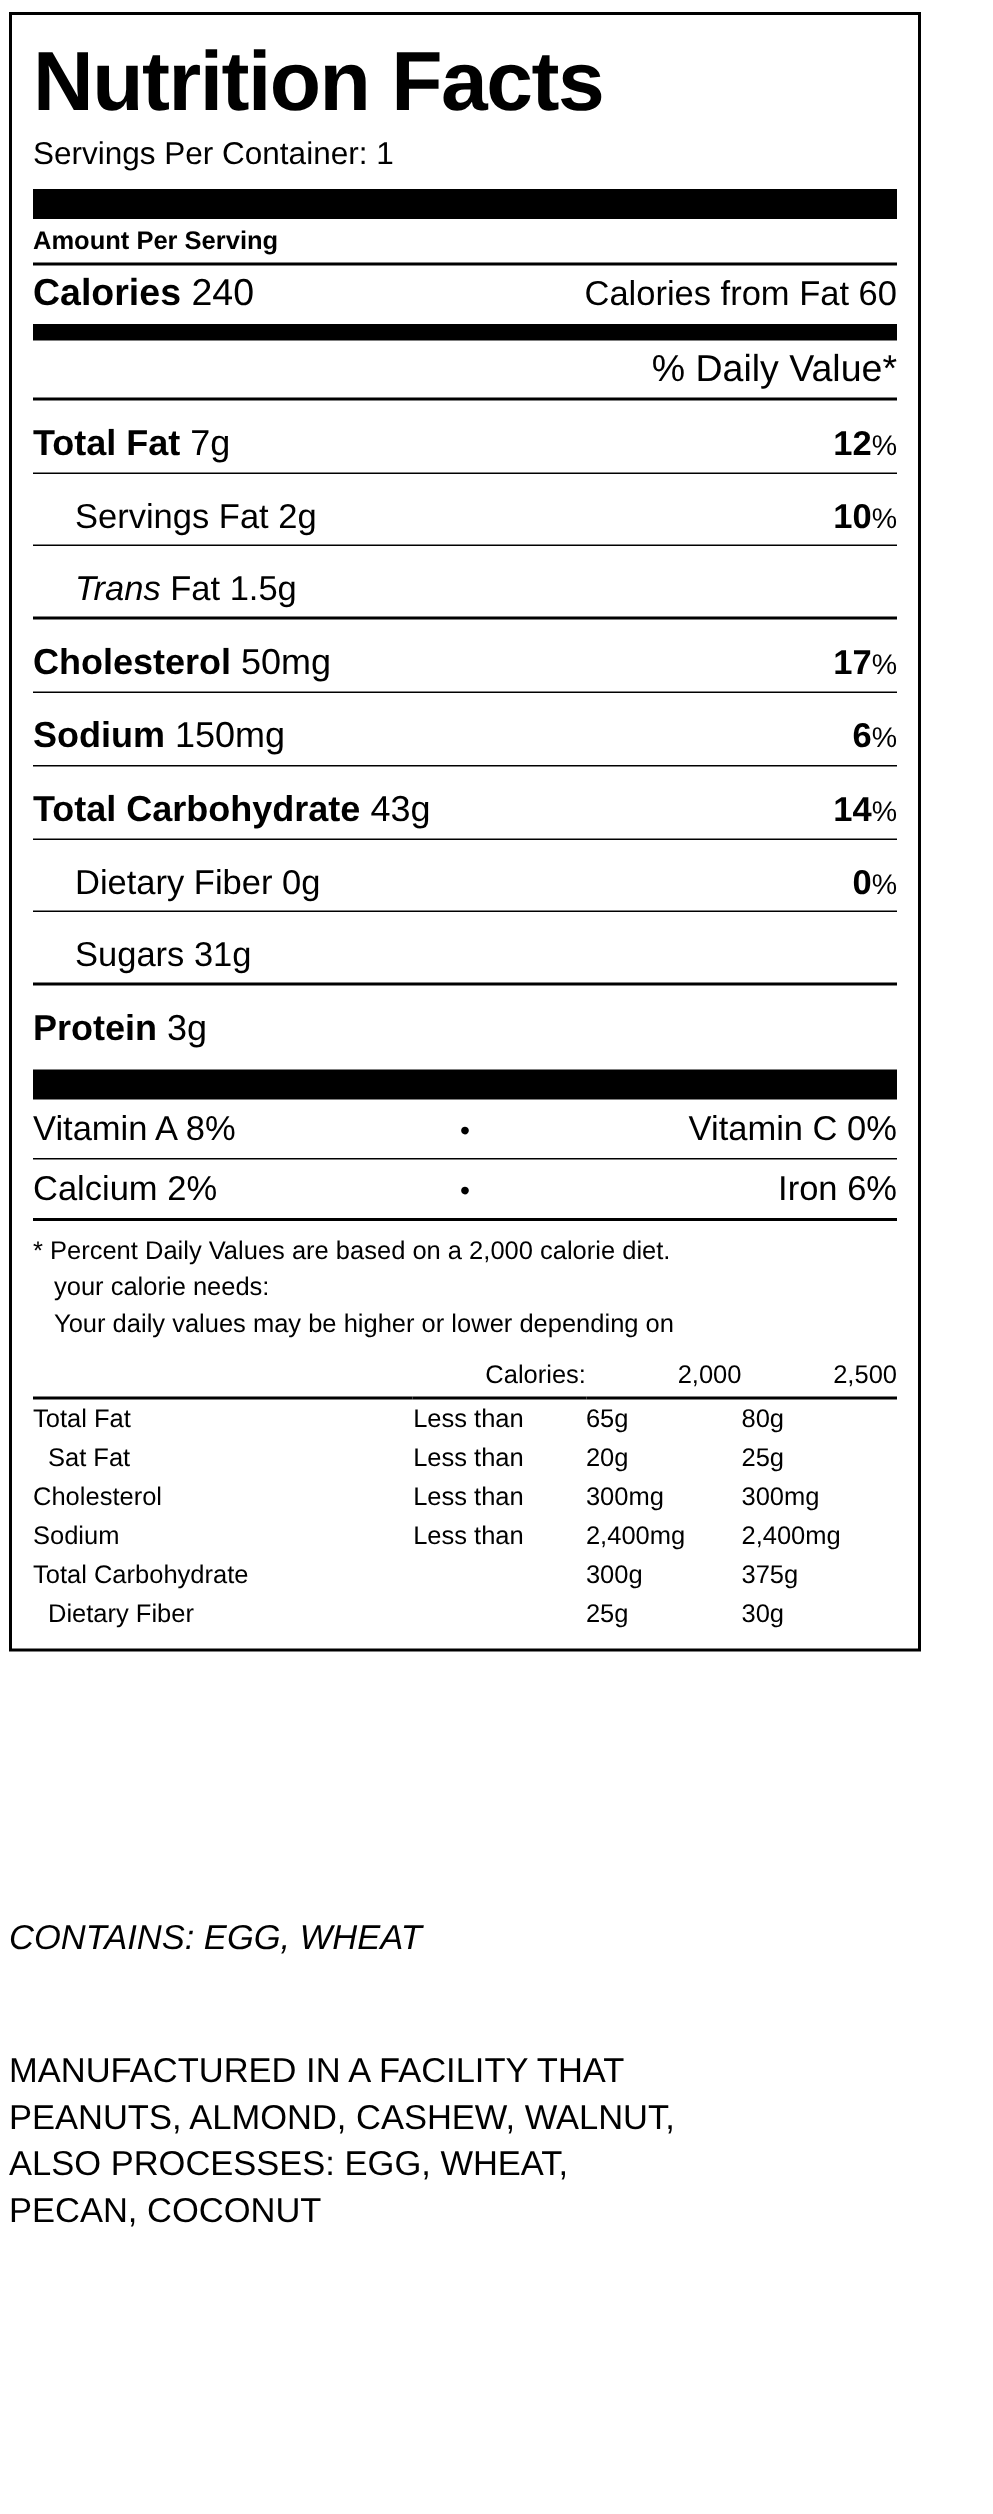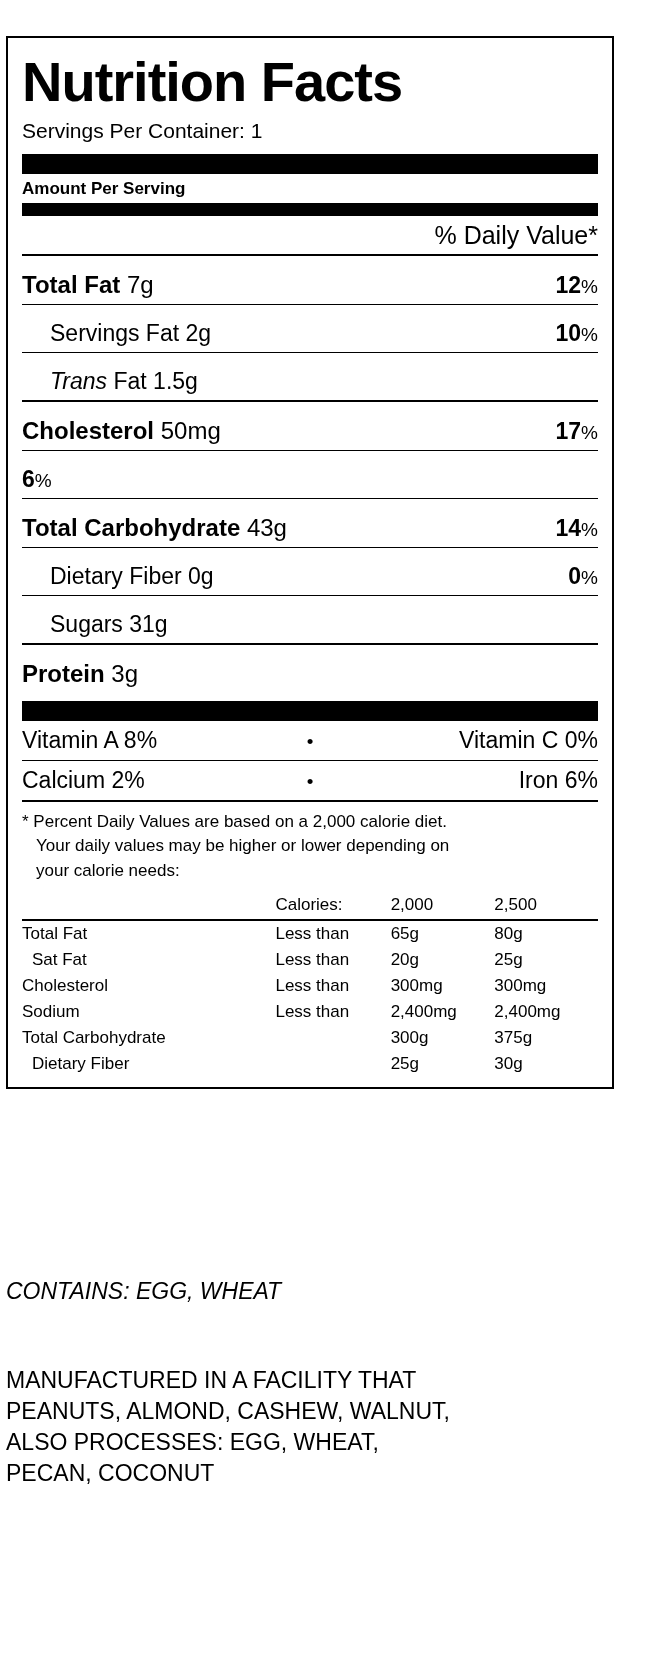--- a/index.html
+++ b/index.html
@@ -21,21 +21,20 @@
     box-sizing: border-box;
   }
   .panel {
     position: absolute;
     left: 6px;
     top: 8px;
     width: 608px;
     box-sizing: border-box;
     border: 2px solid #000;
     padding: 10px 14px 10px 14px;
-    margin-top: 28px;
   }
   .title {
     font-size: 56px;
     font-weight: bold;
     line-height: 1.0;
     letter-spacing: -1px;
     margin: 6px 0 6px 0;
   }
   .serving {
     font-size: 21px;
@@ -148,21 +147,21 @@
   }
   .dvtable td {
     padding: 3px 0 3px 0;
     vertical-align: baseline;
   }
   .dvtable .c-label { width: 44%; }
   .dvtable .c-less  { width: 20%; }
   .dvtable .c-v1    { width: 18%; }
   .dvtable .c-v2    { width: 18%; }
   .dvtable tr.head td {
-    text-align: left;
+    text-align: right;
   }
   .dvtable tr.head td.c-label { text-align: left; }
   .dvtable tr.headline td {
     border-bottom: 2px solid #000;
     padding-bottom: 4px;
   }
   .dvtable td.ind { padding-left: 10px; }
   .allergen {
     position: absolute;
     left: 6px;
@@ -187,20 +186,27 @@
     <div class="title">Nutrition Facts</div>
 
     <div class="serving">Servings Per Container: 1</div>
 
     <div class="bar-thick"></div>
 
     <div class="amount-per">Amount Per Serving</div>
 
     <div class="rule"></div>
 
+    <div class="calories-row">
+      <div class="cal-left">
+        <b>Calories</b>
+        <span>240</span>
+      </div>
+      <div class="cal-right">Calories from Fat 60</div>
+    </div>
 
     <div class="bar-med"></div>
 
     <div class="dv-row">% Daily Value*</div>
 
     <div class="rule"></div>
 
     <div class="row">
       <div class="nutrient">
         <b>Total Fat</b>
@@ -239,20 +245,24 @@
         <b>Cholesterol</b>
         <span class="val">50mg</span>
       </div>
       <div class="pct">
         <b>17</b><span>%</span>
       </div>
     </div>
     <div class="rule-thin"></div>
 
     <div class="row">
+      <div class="nutrient">
+        <b>Sodium</b>
+        <span class="val">150mg</span>
+      </div>
       <div class="pct">
         <b>6</b><span>%</span>
       </div>
     </div>
     <div class="rule-thin"></div>
 
     <div class="row">
       <div class="nutrient">
         <b>Total Carbohydrate</b>
         <span class="val">43g</span>
@@ -306,22 +316,22 @@
 
     <div class="vit-row">
       <div class="vit-cell left">Calcium 2%</div>
       <div class="vit-cell mid">•</div>
       <div class="vit-cell right">Iron 6%</div>
     </div>
     <div class="rule"></div>
 
     <div class="footnote">
       <span>* Percent Daily Values are based on a 2,000 calorie diet.</span>
+      <span class="hang">your calorie needs:</span>
       <span class="hang">Your daily values may be higher or lower depending on</span>
-      <span class="hang">your calorie needs:</span>
     </div>
 
     <table class="dvtable">
       <tbody>
         <tr class="head headline">
           <td class="c-label"></td>
           <td class="c-less">Calories:</td>
           <td class="c-v1">2,000</td>
           <td class="c-v2">2,500</td>
         </tr>

